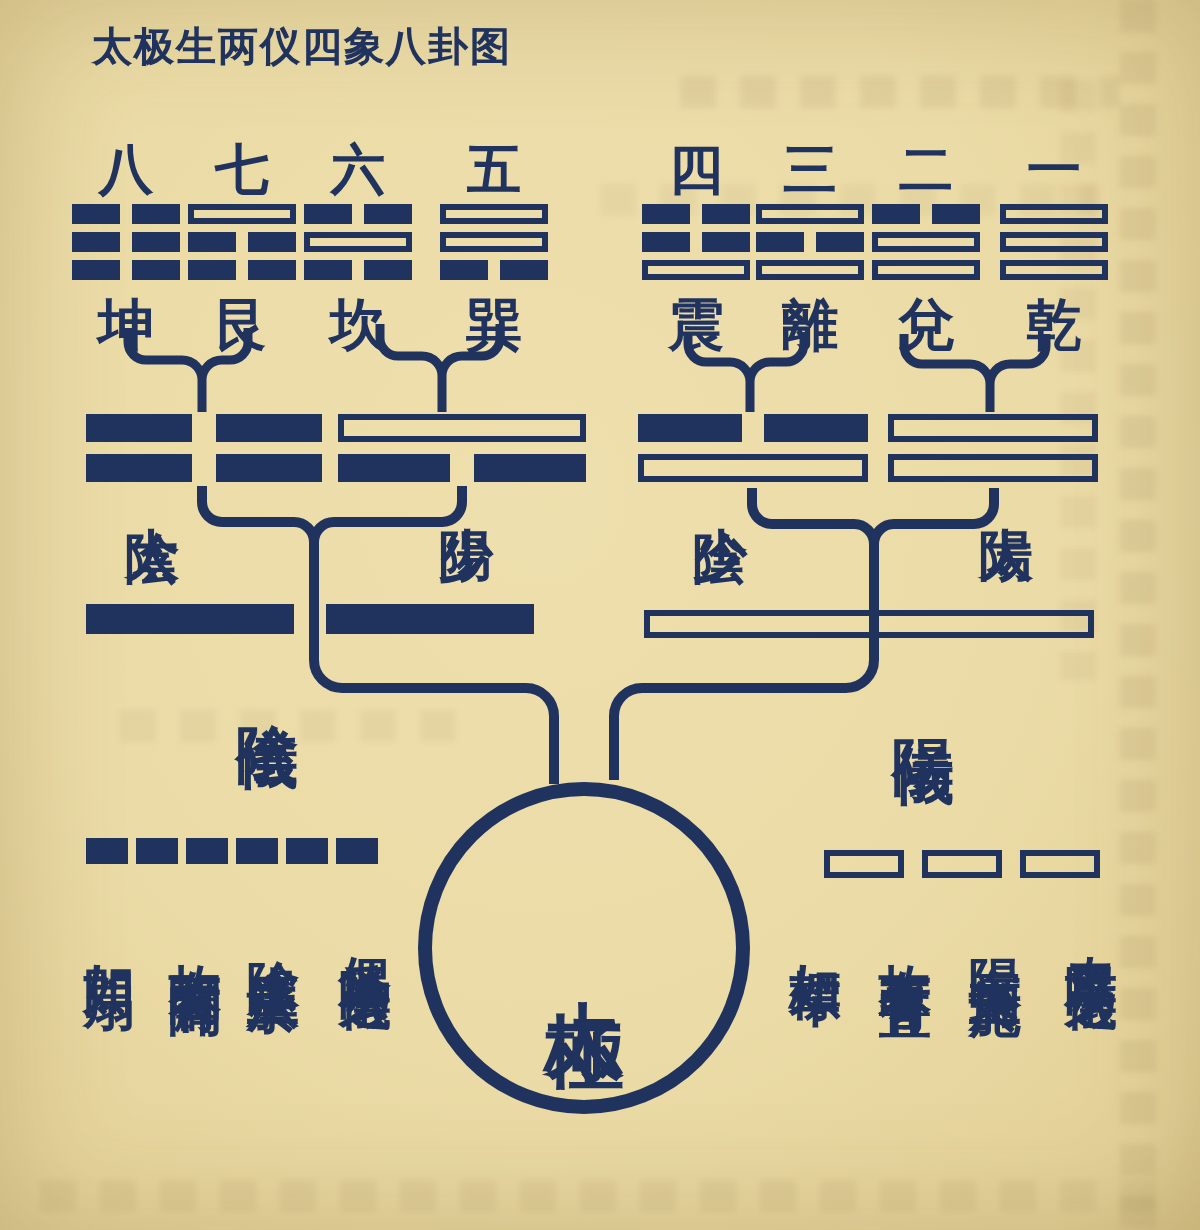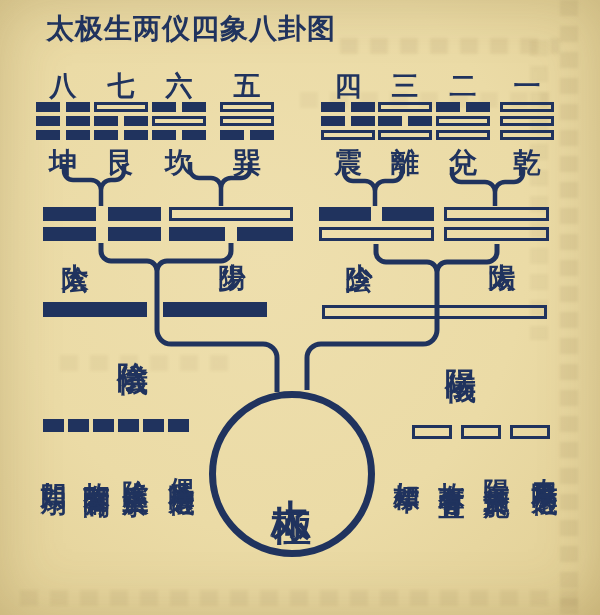--- a/index.html
+++ b/index.html
@@ -8,21 +8,21 @@
   .page {
     position:relative; width:600px; height:615px;
     background: radial-gradient(ellipse at 45% 40%, #eedfae 0%, var(--paper) 55%, #e3d198 90%, #dcc88d 100%);
     color: var(--ink);
     box-shadow: inset 0 0 60px rgba(120,95,40,.25);
   }
   .ghost { position:absolute; pointer-events:none; filter:blur(1.6px); opacity:.55; }
   .ghost.v { background: repeating-linear-gradient(180deg, rgba(138,116,72,.22) 0 16px, rgba(138,116,72,0) 16px 26px); width:18px; }
   .ghost.h { background: repeating-linear-gradient(90deg, rgba(138,116,72,.20) 0 18px, rgba(138,116,72,0) 18px 30px); height:16px; }
 
-  .title { position:absolute; left:46px; top:10px; font-size:28px; font-weight:bold; letter-spacing:1px; white-space:nowrap; }
+  .title { position:absolute; left:46px; top:10px; font-size:20px; font-weight:bold; letter-spacing:1px; white-space:nowrap; }
 
   .tri-col { position:absolute; top:72px; width:56px; text-align:center; }
   .tri-num { font-size:27px; font-weight:bold; height:30px; line-height:28px; }
   .figure  { margin:0 1px; }
   .trigram .line { height:10px; margin-bottom:4px; }
   .digram  .line { height:14px; margin-bottom:6px; }
   .line.yang { border:3px solid var(--ink); }
   .line.yin  { display:flex; justify-content:space-between; }
   .line.yin .seg { width:45%; height:100%; background:var(--ink); }
   .tri-name { font-size:28px; font-weight:bold; margin-top:0px; }

